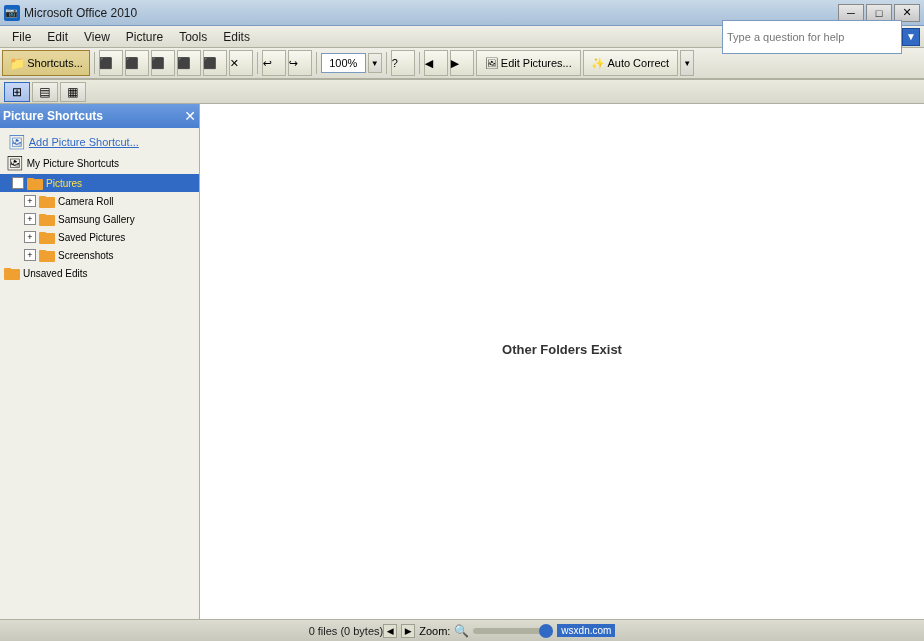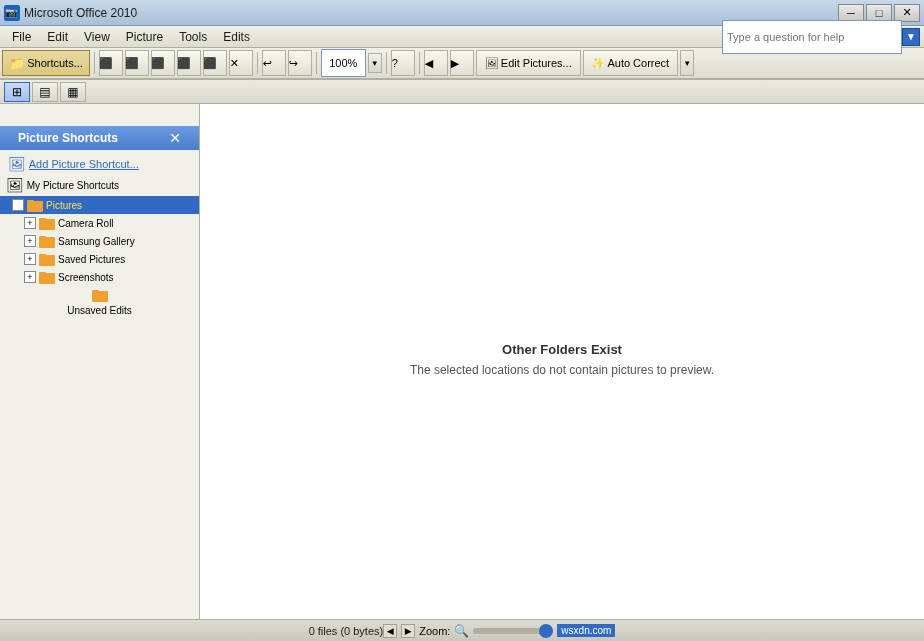--- a/index.html
+++ b/index.html
@@ -37,21 +37,21 @@
       height: 32px; padding: 0 2px; gap: 2px;
       border-bottom: 2px solid #b0b0a0;
     }
     .tb-btn {
       height: 26px; padding: 0 6px; background: linear-gradient(to bottom, #f8f8f0, #e0e0d0);
       border: 1px solid #b0b0a0; cursor: pointer; font-size: 11px;
       display: flex; align-items: center; gap: 2px; white-space: nowrap;
     }
     .tb-btn.active { background: linear-gradient(to bottom, #e8d8a0, #d8c880); border-color: #a08030; }
     .tb-separator { width: 1px; height: 22px; background: #b0b0a0; margin: 0 2px; }
-    .zoom-input { width: 45px; height: 28px; border: 1px solid #7a9abf; text-align: center; font-size: 11px; }
+    .zoom-input { width: 45px; height: 20px; border: 1px solid #7a9abf; text-align: center; font-size: 11px; }
     .zoom-arrow { width: 14px; height: 20px; background: linear-gradient(to bottom, #f0f0e8, #d8d8d0); border: 1px solid #b0b0a0; display: flex; align-items: center; justify-content: center; cursor: pointer; font-size: 8px; }
     #edit-pictures-btn { background: linear-gradient(to bottom, #f8f8f0, #e0e0d0); border: 1px solid #b0b0a0; padding: 0 8px; height: 26px; cursor: pointer; font-size: 11px; display: flex; align-items: center; gap: 2px; }
     #auto-correct-btn { background: linear-gradient(to bottom, #f8f8f0, #e0e0d0); border: 1px solid #b0b0a0; padding: 0 8px; height: 26px; cursor: pointer; font-size: 11px; display: flex; align-items: center; gap: 2px; }
     .toolbar-end-btn { width: 14px; height: 26px; background: linear-gradient(to bottom, #f0f0e8, #d8d8d0); border: 1px solid #b0b0a0; display: flex; align-items: center; justify-content: center; cursor: pointer; font-size: 8px; }
 
     
     #view-toolbar {
       display: flex; align-items: center;
       background: linear-gradient(to bottom, #eaeadf, #d8d8cc);
       height: 24px; padding: 0 4px; gap: 2px;
@@ -67,22 +67,22 @@
     #sidebar {
       width: 200px; min-width: 200px;
       background: #f0f0e8;
       border-right: 1px solid #b0b0a0;
       display: flex; flex-direction: column;
       overflow: hidden;
     }
     #sidebar-header {
       display: flex; align-items: center; justify-content: space-between;
       background: linear-gradient(to bottom, #6b9bdf 0%, #4a7fcf 100%);
-      height: 24px; padding: 0 18px;
-      color: white; font-size: 12px; font-weight: bold; margin-top: 22px;
+      height: 24px; padding: 0 3px;
+      color: white; font-size: 12px; font-weight: bold;
     }
     #sidebar-close { color: white; cursor: pointer; font-size: 14px; background: none; border: none; }
     #sidebar-content { flex: 1; overflow-y: auto; padding: 4px 0; }
     .tree-item { display: flex; align-items: center; padding: 2px 4px; cursor: pointer; gap: 3px; }
     .tree-item.selected { background: #316ac5; color: white; }
     .tree-item.selected .item-label { color: #fde047; }
     .expand-btn { width: 12px; height: 12px; border: 1px solid #888; background: white; display: flex; align-items: center; justify-content: center; font-size: 9px; cursor: pointer; flex-shrink: 0; }
     .folder-icon { width: 16px; height: 14px; flex-shrink: 0; }
     .item-label { font-size: 10px; }
     .indent-1 { padding-left: 12px; }
@@ -245,34 +245,34 @@
 
       <div class="tree-item indent-2">
         <div class="expand-btn">+</div>
         <svg class="folder-icon" viewBox="0 0 16 14" fill="#f0a030">
             <rect x="0" y="3" width="16" height="11" rx="1"></rect>
             <rect x="0" y="2" width="7" height="3" rx="1"></rect>
           </svg>
         <span class="item-label">Screenshots</span>
       </div>
 
-      <div class="tree-item" style="padding-left:4px;flex-direction:column;">
+      <div class="tree-item" style="padding-left:4px;">
         <svg class="folder-icon" viewBox="0 0 16 14" fill="#f0a030">
             <rect x="0" y="3" width="16" height="11" rx="1"></rect>
             <rect x="0" y="2" width="7" height="3" rx="1"></rect>
           </svg>
         <span class="item-label">Unsaved Edits</span>
       </div>
     </div>
   </div>
 
   <div id="content">
     <div id="other-folders-title">Other Folders Exist</div>
     <div id="other-folders-desc">
-      <span>The selected locations do not contain pictures to preview.</span><br>
+      <br>
     </div>
   </div>
 </div>
 
 <div id="status-bar">
   <span id="status-left">0 files (0 bytes)</span>
   <div id="status-right">
     <div class="nav-arrow">◀</div>
     <div class="nav-arrow">▶</div>
     <span class="zoom-label">Zoom:</span>

